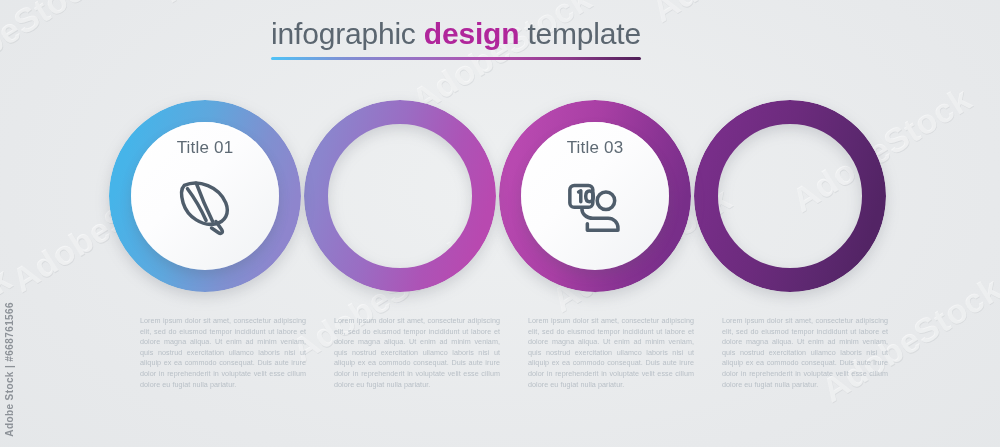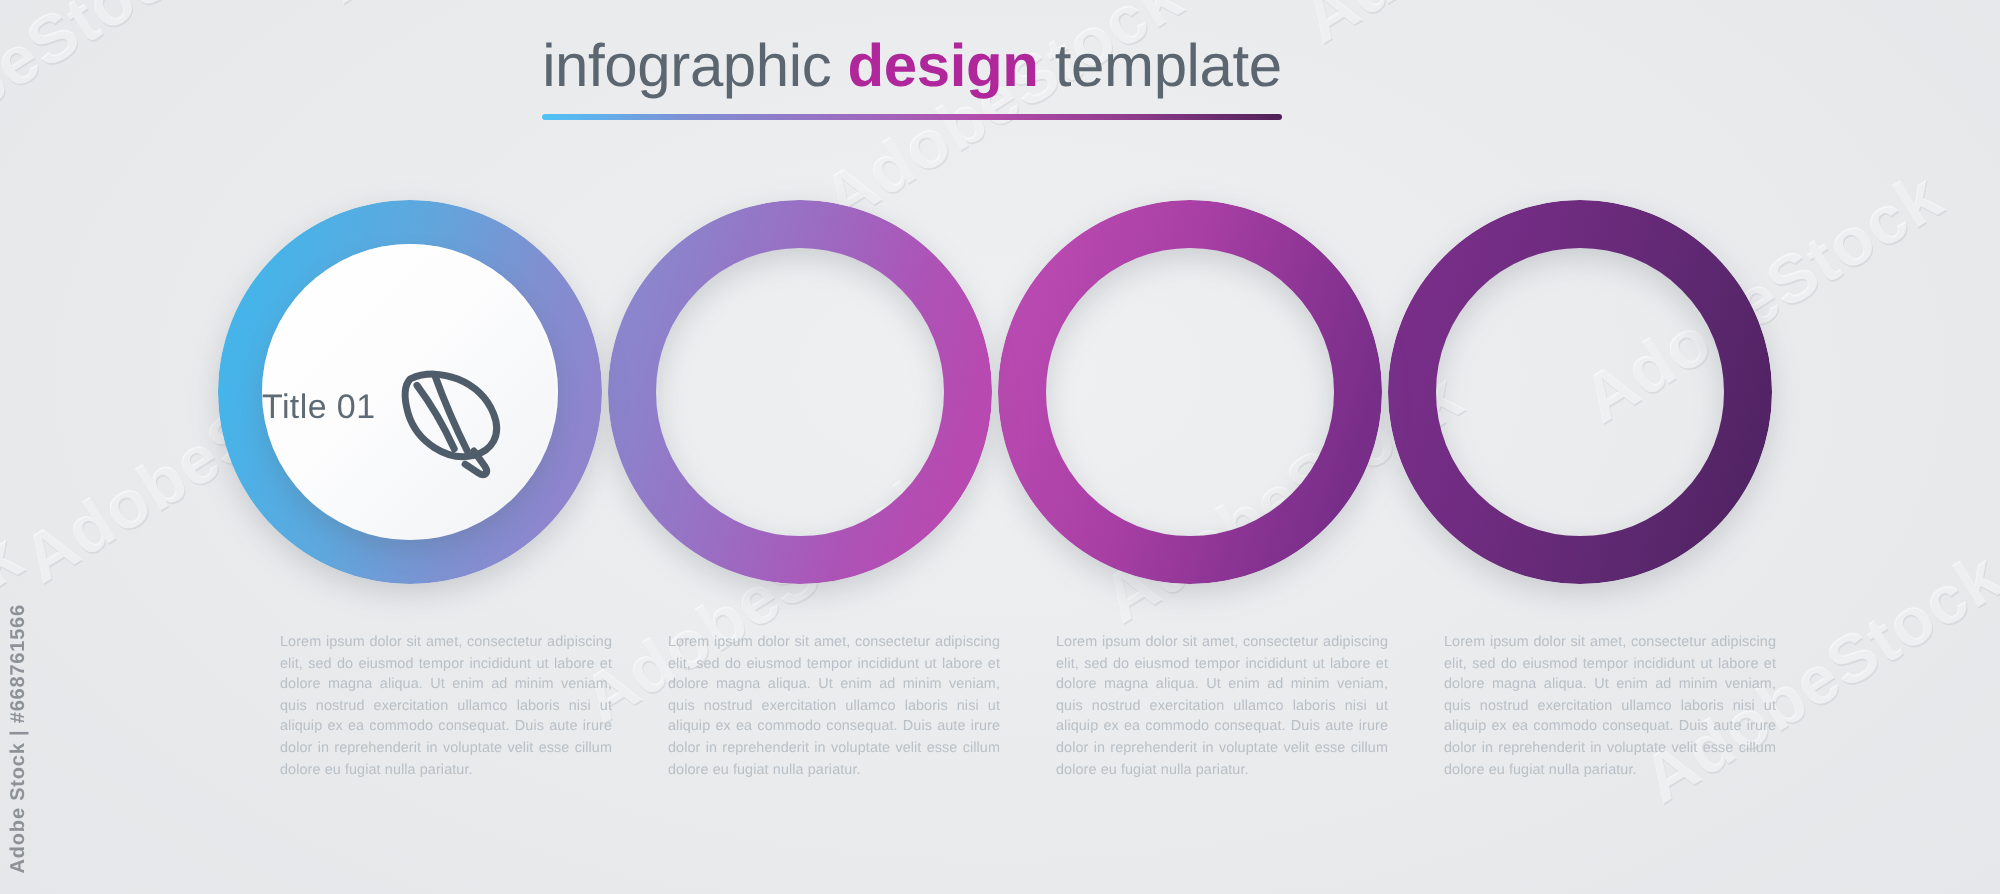--- a/index.html
+++ b/index.html
@@ -129,21 +129,21 @@
     top: 22px;
     width: 148px;
     height: 148px;
     border-radius: 50%;
     background:
       linear-gradient(135deg, #ffffff 0%, #fdfdfe 42%, #f0f2f4 100%);
     box-shadow:
       0 6px 12px rgba(80,86,100,0.20),
       inset 0 1px 2px rgba(255,255,255,0.95);
     display: flex;
-    flex-direction: row;
+    flex-direction: column;
     align-items: center;
     justify-content: flex-start;
     padding-top: 16px;
   }
 
   .ring-label {
     font-size: 17px;
     line-height: 20px;
     color: #5e6a74;
     font-weight: 400;
@@ -265,20 +265,32 @@
         <defs>
           <linearGradient id="g3" x1="0" y1="0.35" x2="1" y2="0.65">
             <stop offset="0%" stop-color="#b849b0"></stop>
             <stop offset="40%" stop-color="#a83fa4"></stop>
             <stop offset="75%" stop-color="#8b3494"></stop>
             <stop offset="100%" stop-color="#782e89"></stop>
           </linearGradient>
         </defs>
         <circle cx="96" cy="96" r="84" fill="none" stroke="url(#g3)" stroke-width="24"></circle>
       </svg>
+      <div class="ring-inner">
+        <div class="ring-label">Title 03</div>
+        <div class="ring-icon">
+          <svg viewBox="0 0 64 64">
+            <rect x="9" y="15" width="21" height="20" rx="4"></rect>
+            <path d="M17 21 L19 20 L19 30"></path>
+            <path d="M27 20 C24.5 20 23.5 22 23.5 25 C23.5 28 24.5 30 27 30 C29.5 30 30.5 28 30.5 25 C30.5 22 29.5 20 27 20 Z"></path>
+            <circle cx="42" cy="29" r="8"></circle>
+            <path d="M20 36 C20 41 24 45 30 45 L44 45 C49 45 53 49 53 54 L53 56 L25 56 L25 50"></path>
+          </svg>
+        </div>
+      </div>
     </div>
 
     <div class="ring-item r3">
       <svg class="ring-outer" viewBox="0 0 192 192">
         <defs>
           <linearGradient id="g4" x1="0" y1="0.35" x2="1" y2="0.65">
             <stop offset="0%" stop-color="#782e89"></stop>
             <stop offset="40%" stop-color="#6c2b7d"></stop>
             <stop offset="75%" stop-color="#5d2870"></stop>
             <stop offset="100%" stop-color="#532465"></stop>

